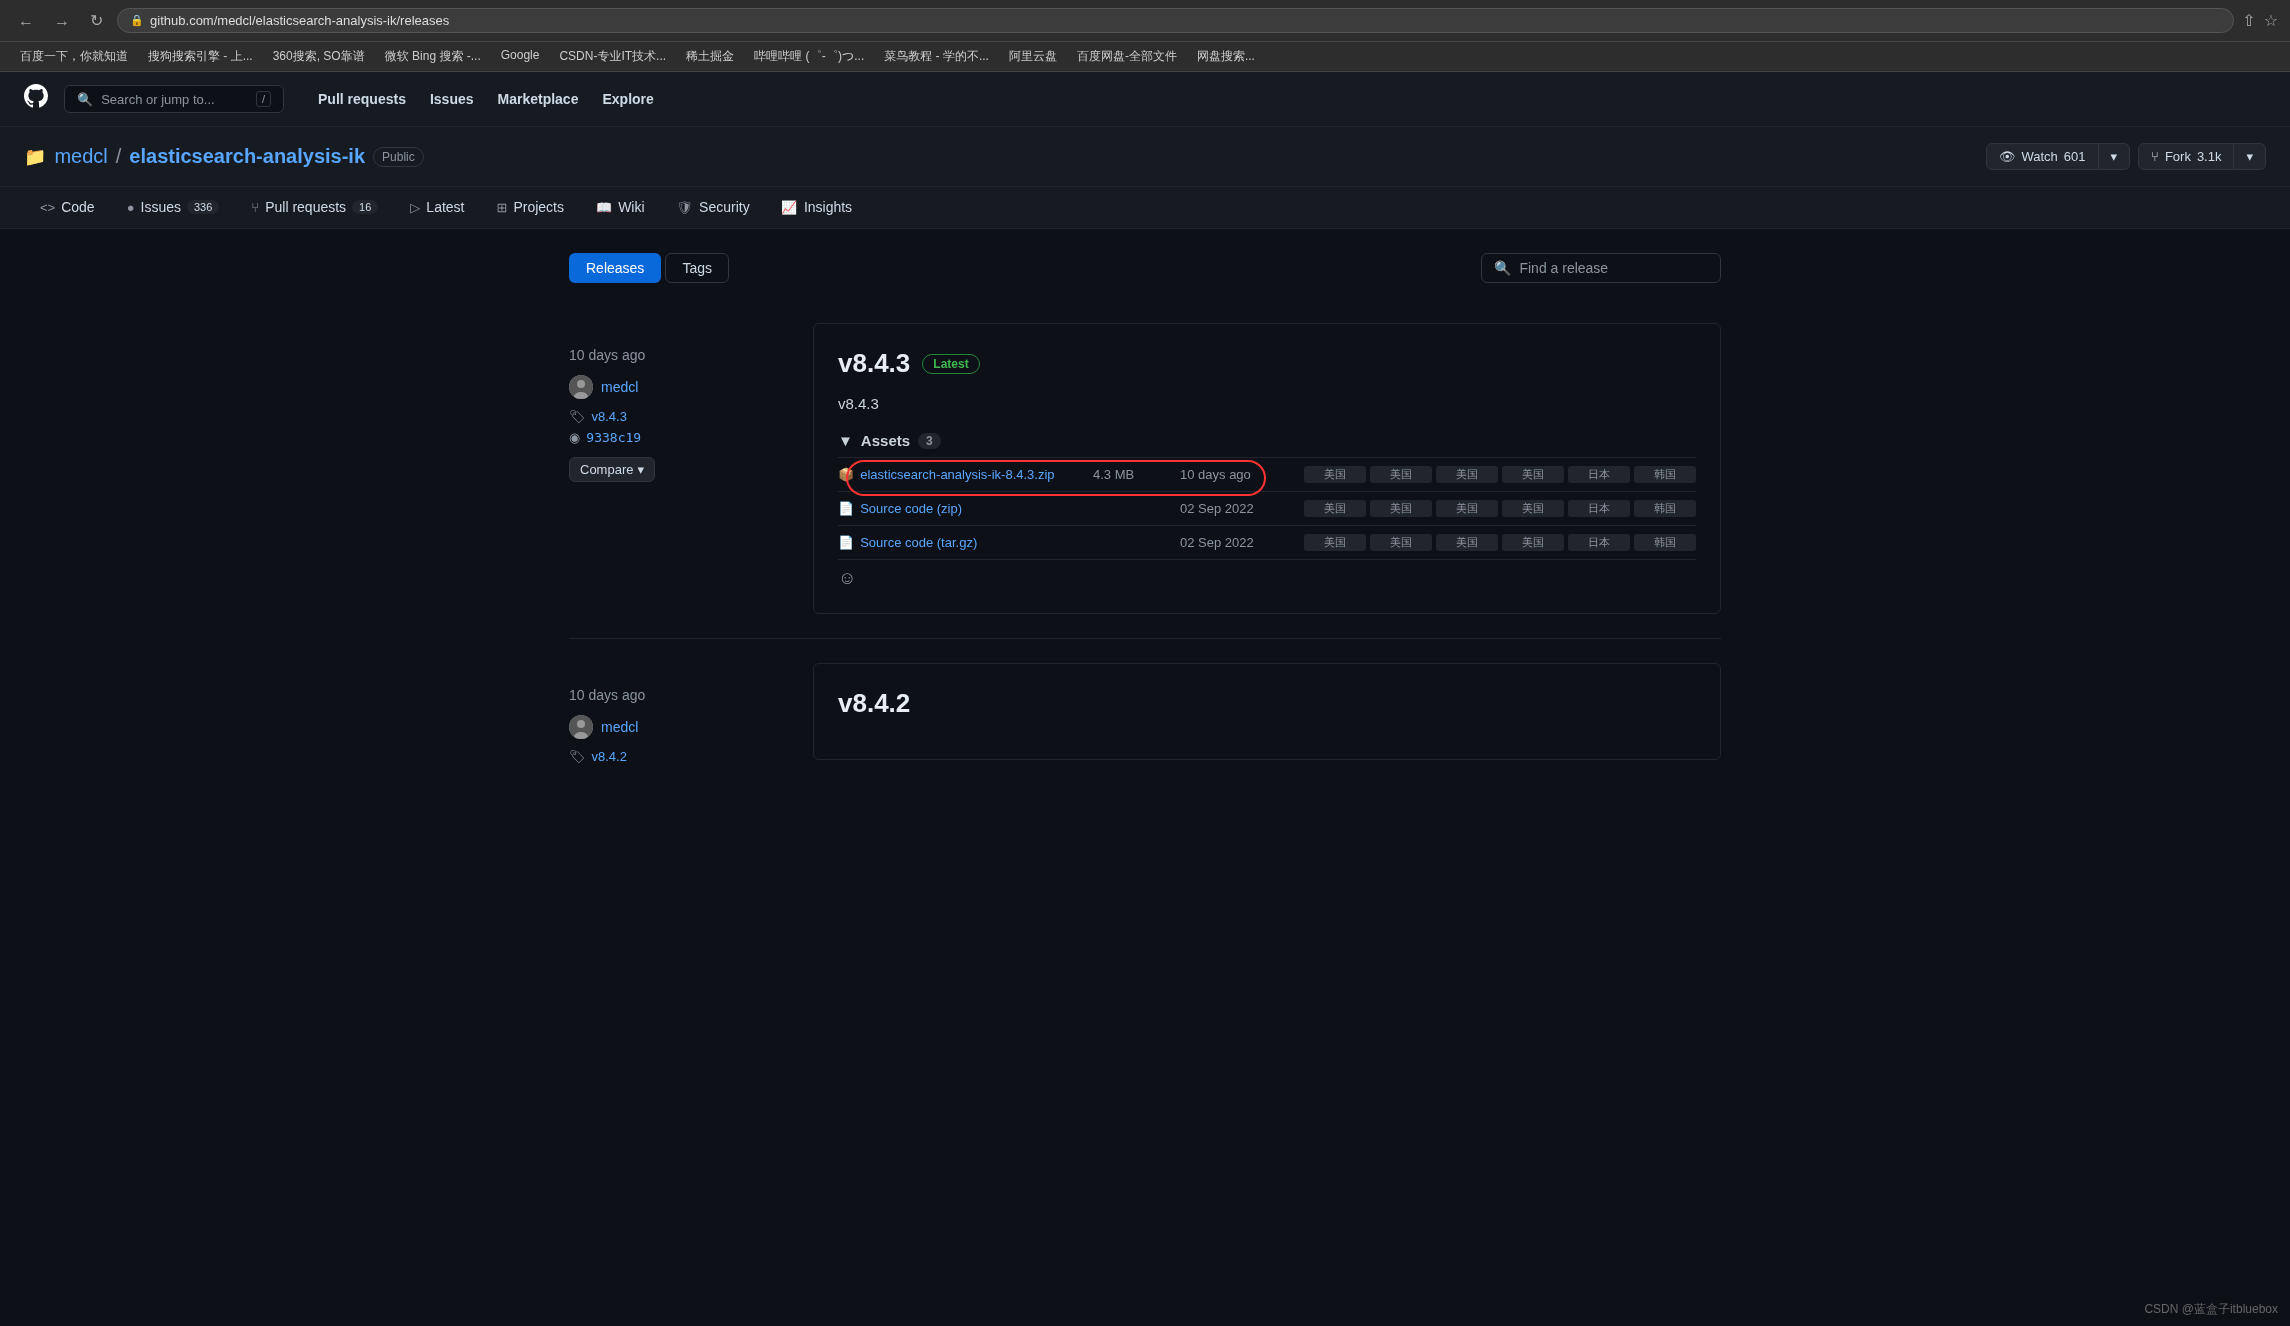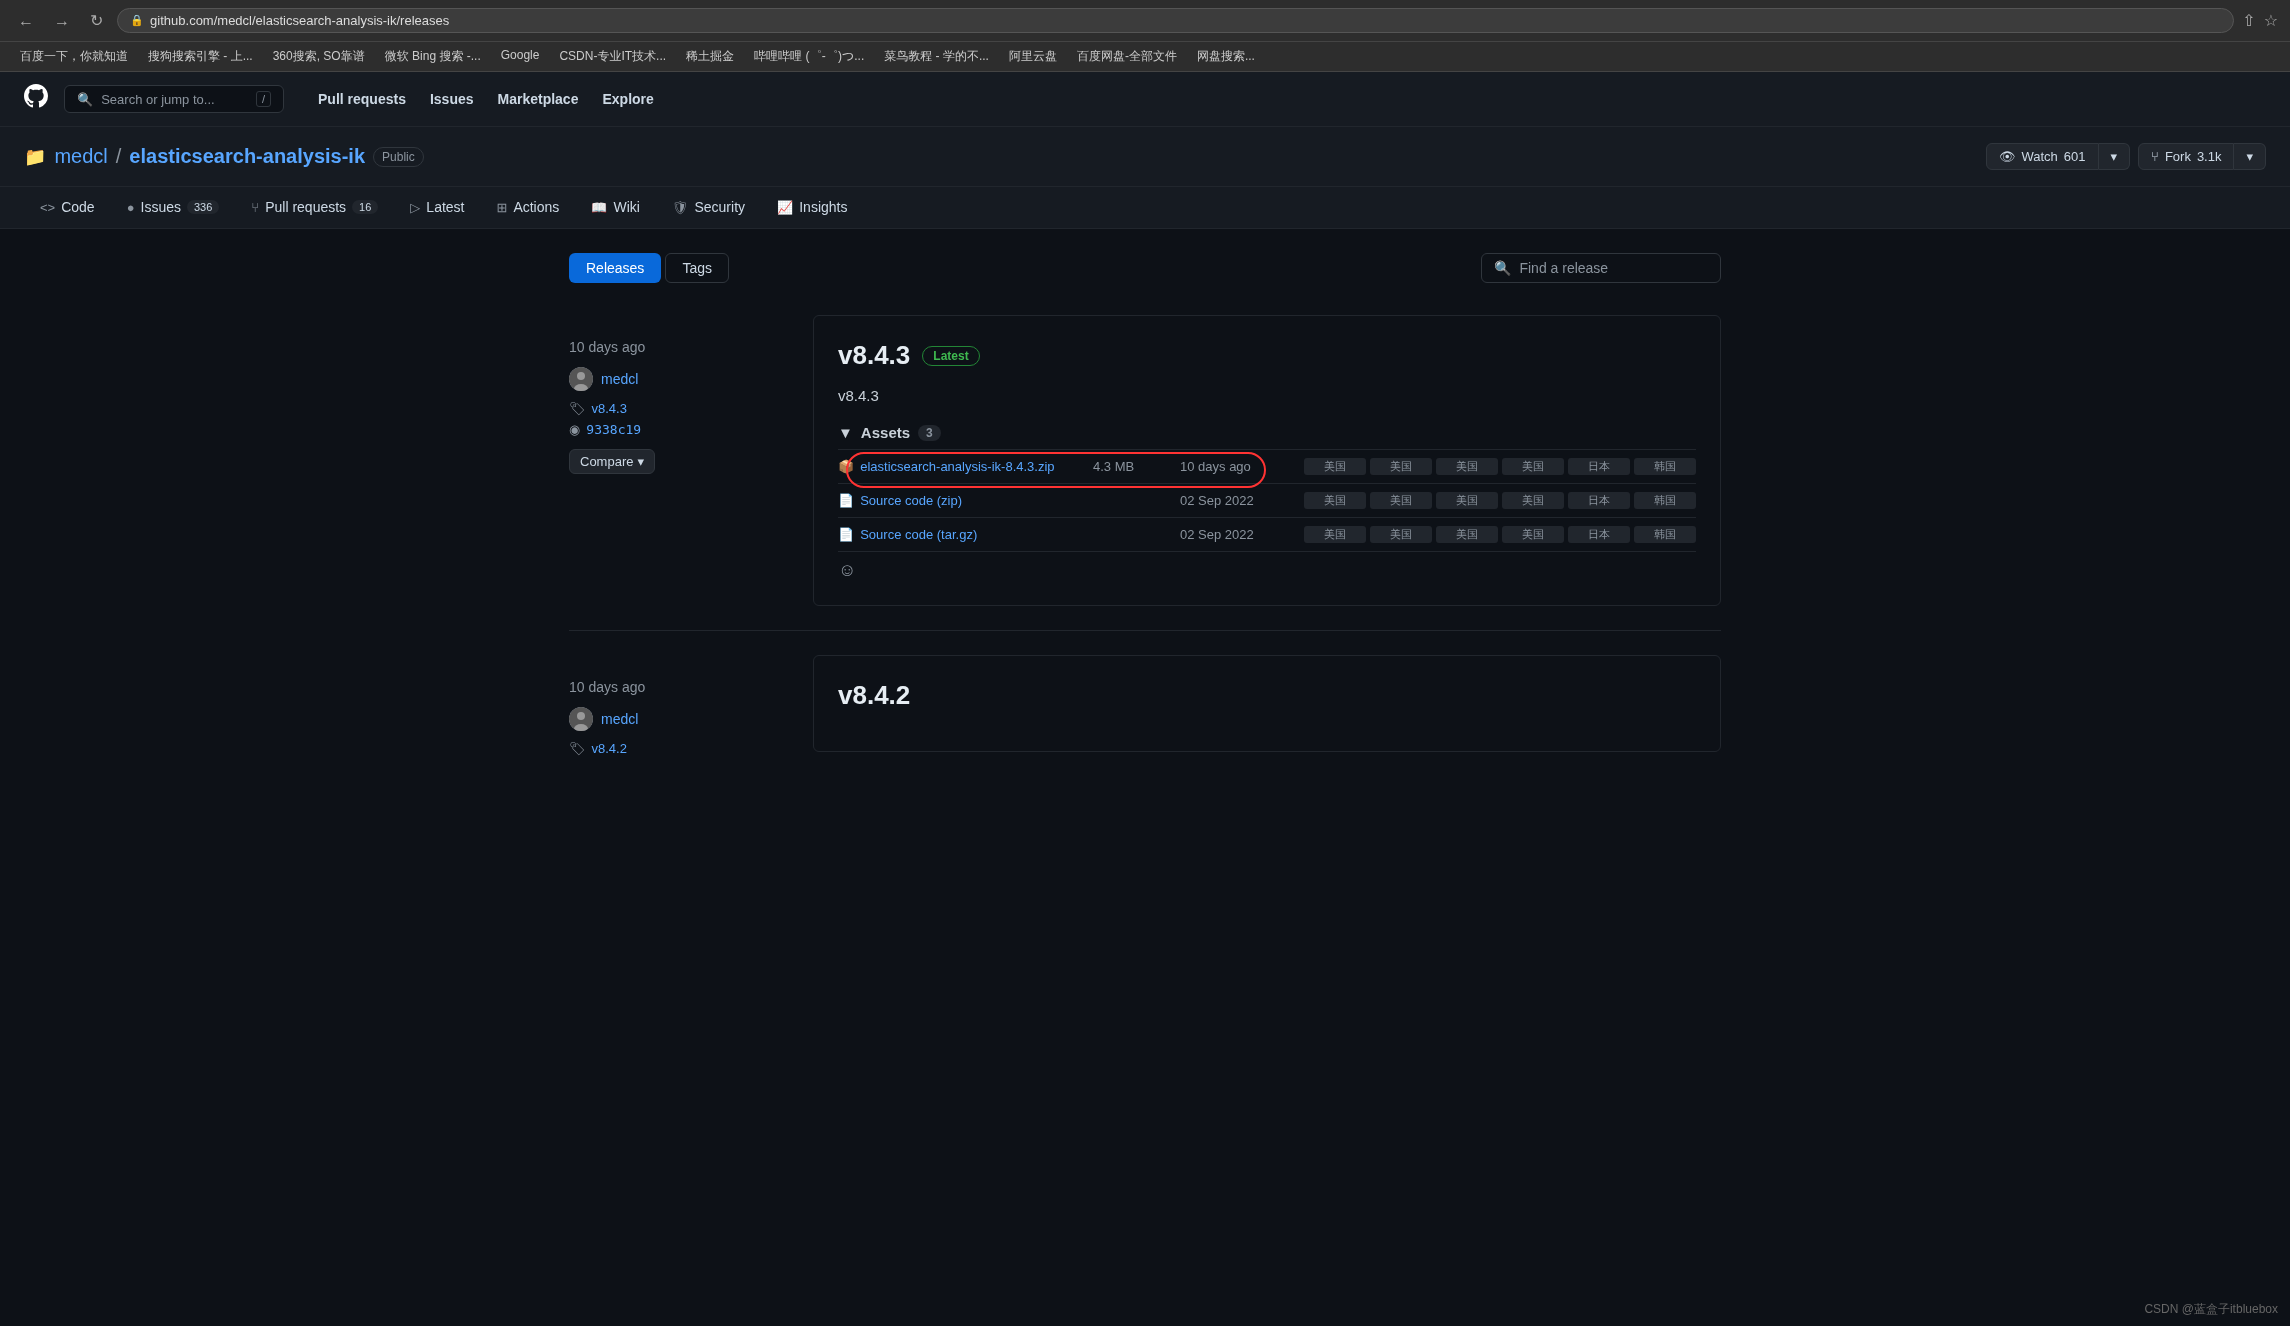--- a/index.html
+++ b/index.html
@@ -193,21 +193,21 @@
       padding: 24px;
       display: flex;
       flex-direction: column;
     }
 
     
     .releases-toolbar {
       display: flex;
       justify-content: space-between;
       align-items: center;
-      margin-bottom: 32px;
+      margin-bottom: 40px;
     }
     .releases-tabs { display: flex; gap: 4px; }
     .releases-tab {
       padding: 6px 16px;
       border-radius: 6px;
       cursor: pointer;
       font-size: 14px;
       border: 1px solid transparent;
     }
     .releases-tab.active {
@@ -499,21 +499,21 @@
     <span class="tab-icon">⑂</span>
     <span>Pull requests</span>
     <span class="tab-count">16</span>
   </div>
   <div class="repo-tab">
     <span class="tab-icon">▷</span>
     <span>Latest</span>
   </div>
   <div class="repo-tab">
     <span class="tab-icon">⊞</span>
-    <span>Actions</span>
+    <span>Projects</span>
   </div>
   <div class="repo-tab">
     <span class="tab-icon">📖</span>
     <span>Wiki</span>
   </div>
   <div class="repo-tab">
     <span class="tab-icon">🛡</span>
     <span>Security</span>
   </div>
   <div class="repo-tab">

